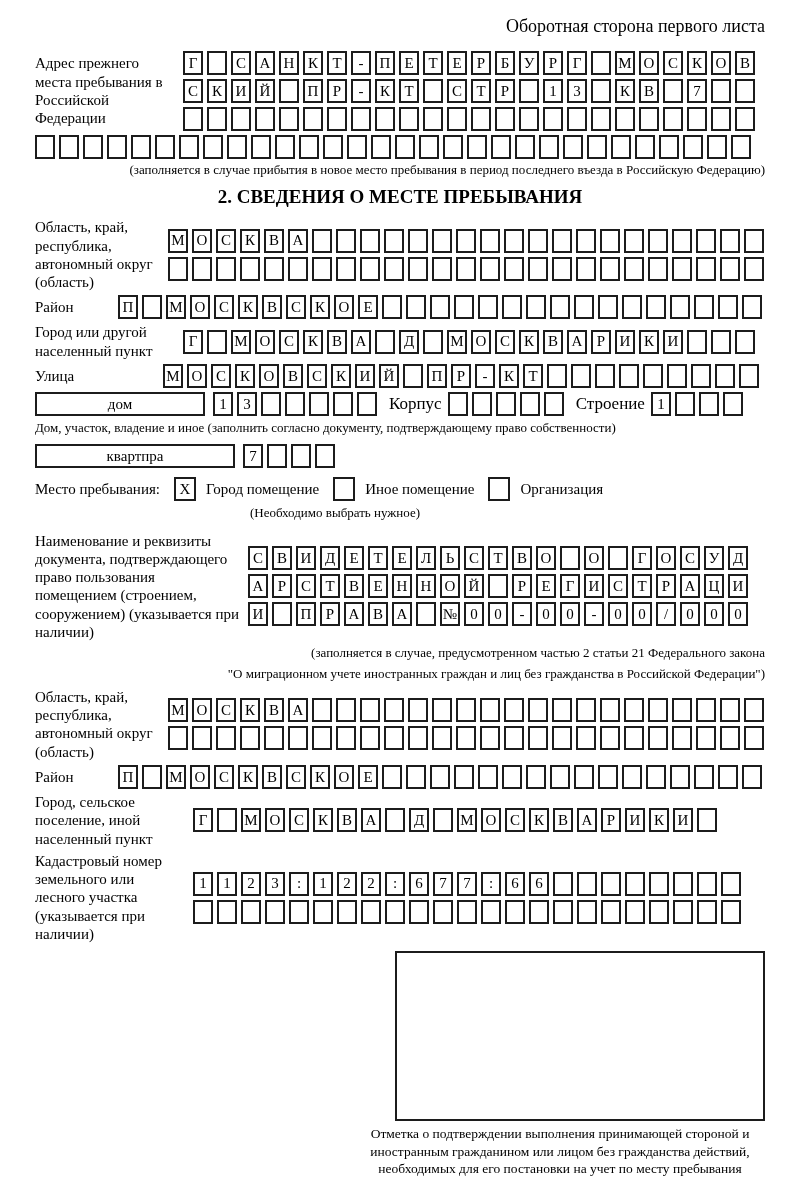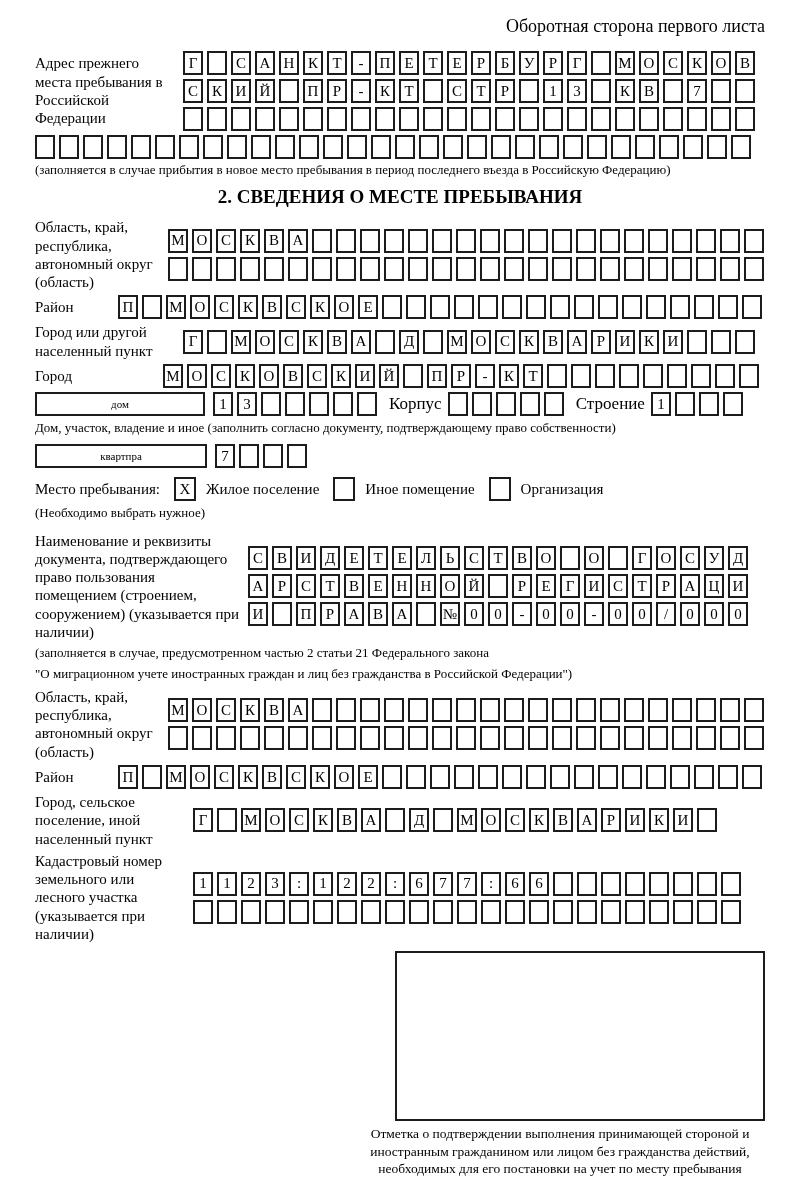--- a/index.html
+++ b/index.html
@@ -15,35 +15,35 @@
   .w205{width:205px}.w150{width:150px}
   .cellcol{display:flex;flex-direction:column;gap:4px;}
   .cellrow{display:flex;flex:0 0 auto;}
   .cell{
     box-sizing:border-box;width:20px;height:24px;border:2px solid #1c1c1c;
     margin-right:4px;display:flex;align-items:center;justify-content:center;
     font-size:15px;flex:0 0 auto;background:#fff;
   }
   .widebox{
     box-sizing:border-box;height:24px;border:2px solid #1c1c1c;margin-right:8px;
-    display:flex;align-items:center;justify-content:center;font-size:11px;flex:0 0 auto;
+    display:flex;align-items:center;justify-content:center;font-size:15px;flex:0 0 auto;
   }
-  .bw170{width:170px}.bw200{width:172px}
+  .bw170{width:170px}.bw200{width:200px}
   .inline-label{font-size:17px;line-height:24px;margin:0 6px 0 8px;flex:0 0 auto;}
   .caption{font-size:13px;line-height:1.25;}
-  .cap-center{text-align:left;margin:0 0 4px 0;}
+  .cap-center{text-align:right;margin:0 0 4px 0;}
   .cap-left{margin:0 0 8px 0;}
   .sec-title{font-size:19px;font-weight:bold;text-align:center;margin:8px 0 10px 0;}
   .residence{align-items:center;font-size:15px;margin-top:9px;}
   .checkbox{
     box-sizing:border-box;width:22px;height:24px;border:2px solid #1c1c1c;
     display:inline-flex;align-items:center;justify-content:center;
     margin:0 10px 0 14px;font-size:15px;flex:0 0 auto;
   }
-  .note-caption{width:600px;margin:0 0 10px 0;}
+  .note-caption{width:600px;text-align:center;margin:0 0 10px 0;}
   .sub-captions{margin-bottom:6px;}
   .mark-area{display:flex;flex-direction:column;align-items:flex-end;margin-top:8px;}
   .mark-box{box-sizing:border-box;width:370px;height:170px;border:2px solid #1c1c1c;background:#fff;}
   .mark-caption{width:410px;text-align:center;font-size:13.5px;line-height:1.3;margin-top:4px;}
 </style>
 </head>
 <body>
 
 <div class="page">
 
@@ -285,21 +285,21 @@
         <div class="cell">И</div>
         <div class="cell">К</div>
         <div class="cell">И</div>
         <div class="cell"></div>
         <div class="cell"></div>
         <div class="cell"></div>
       </div>
   </div>
 
   <div class="row">
-    <div class="flabel w120">Город</div>
+    <div class="flabel w120">Улица</div>
     <div class="cellrow">
         <div class="cell">М</div>
         <div class="cell">О</div>
         <div class="cell">С</div>
         <div class="cell">К</div>
         <div class="cell">О</div>
         <div class="cell">В</div>
         <div class="cell">С</div>
         <div class="cell">К</div>
         <div class="cell">И</div>
@@ -357,21 +357,21 @@
         <div class="cell">7</div>
         <div class="cell"></div>
         <div class="cell"></div>
         <div class="cell"></div>
       </div>
   </div>
 
   <div class="row residence">
     <span>Место пребывания:</span>
     <span class="checkbox">X</span>
-    <span>Жилое поселение</span>
+    <span>Город помещение</span>
     <span class="checkbox"></span>
     <span>Иное помещение</span>
     <span class="checkbox"></span>
     <span>Организация</span>
   </div>
   <div class="caption note-caption">(Необходимо выбрать нужное)</div>
 
   <div class="row">
     <div class="flabel w205">Наименование и реквизиты документа, подтверждающего право пользования помещением (строением, сооружением) (указывается при наличии)</div>
     <div class="cellcol">

